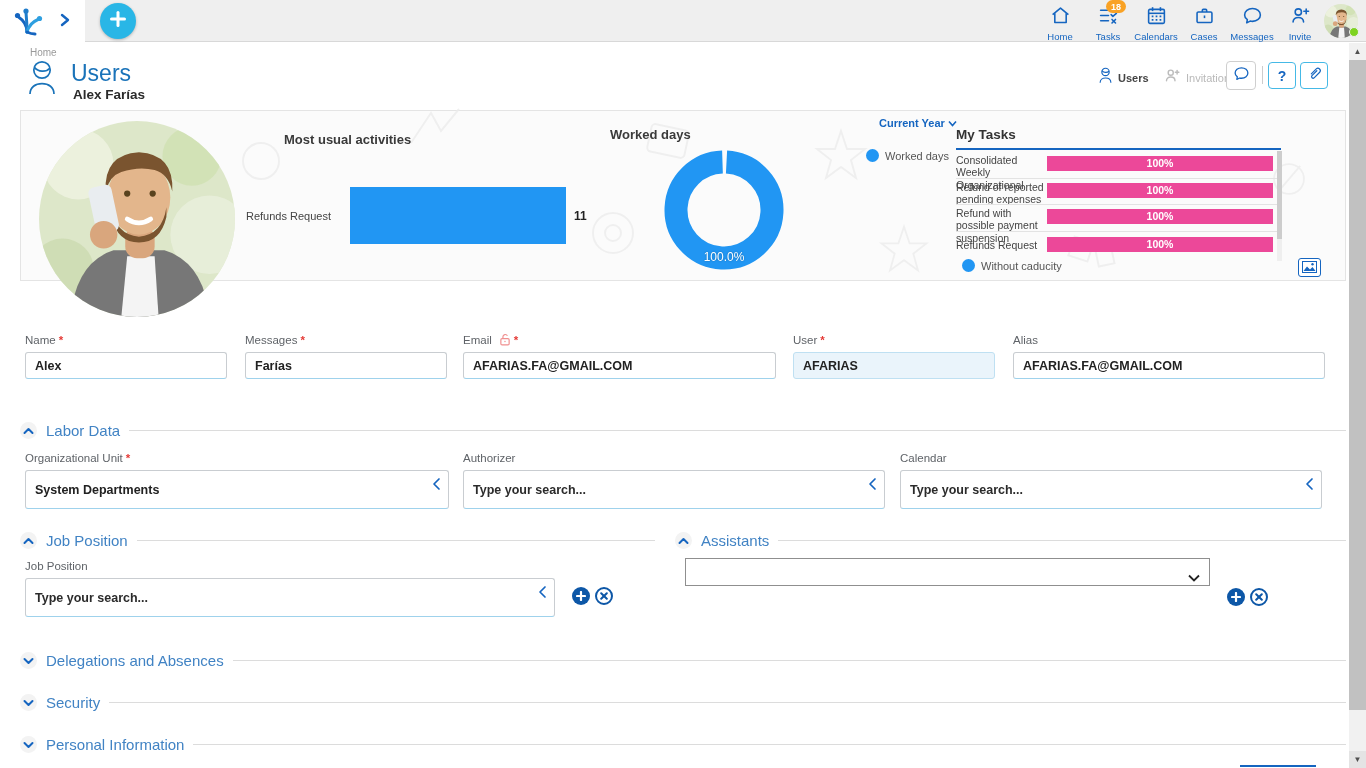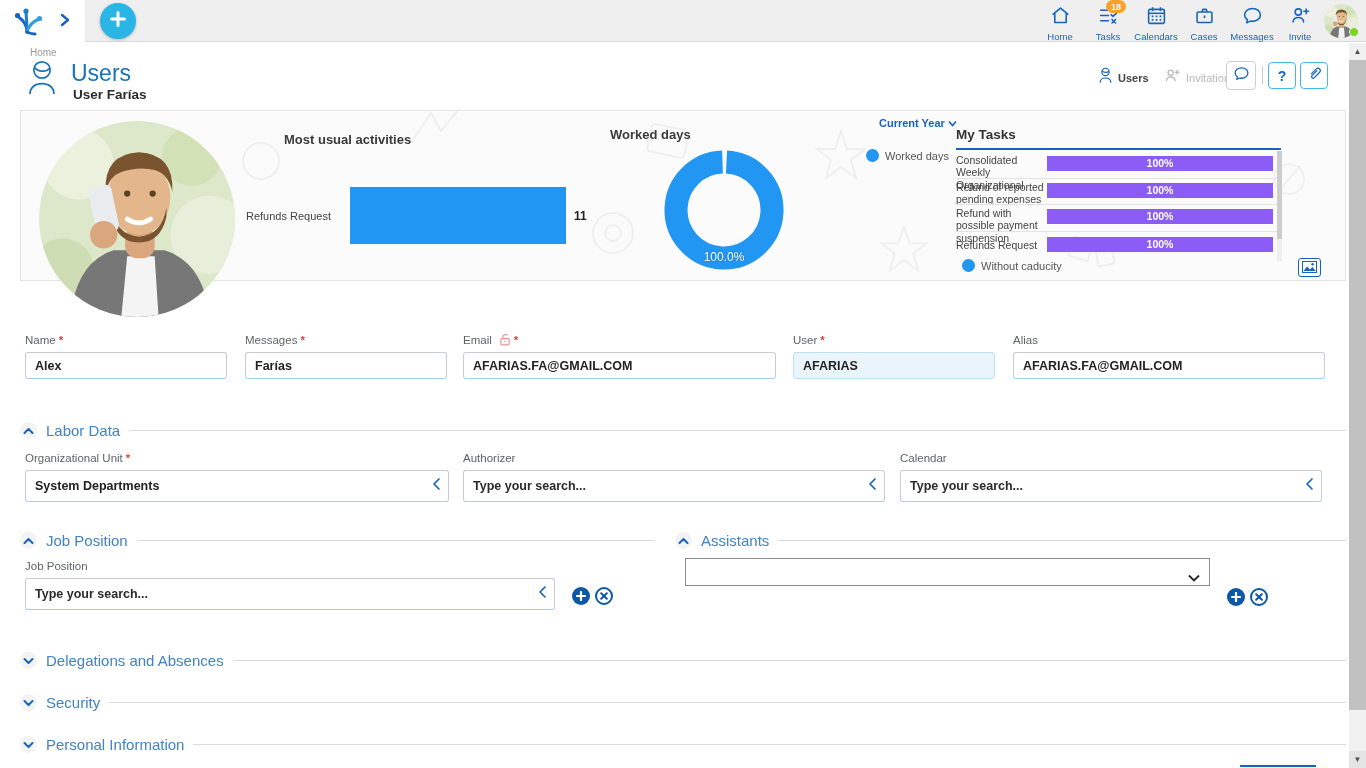--- a/index.html
+++ b/index.html
@@ -55,38 +55,38 @@
   .bar-value { position:absolute; left:553px; top:98px; font-size:12px; font-weight:bold; color:#222; }
   .donut-wrap { position:absolute; left:641px; top:37px; width:124px; height:124px; }
   .donut-label { position:absolute; left:641px; top:139px; width:124px; text-align:center; color:#fff; font-weight:normal; font-size:12px;
     text-shadow:0 0 2px rgba(0,0,0,.3); z-index:2; }
   .period { position:absolute; left:858px; top:6px; display:flex; align-items:center; gap:3px; color:#1565c0; font-size:11px; font-weight:bold; cursor:pointer; }
   .legend { position:absolute; display:flex; align-items:center; gap:6px; font-size:11px; color:#555; }
   .legend-dot { width:13px; height:13px; border-radius:50%; background:#2196f3; flex:0 0 auto; }
   .mt-title { position:absolute; left:935px; top:16px; font-size:13.5px; font-weight:bold; color:#333; }
   .mt-underline { position:absolute; left:935px; top:37px; width:325px; height:2px; background:#1565c0; }
   .mt-label { position:absolute; left:935px; width:88px; font-size:10.5px; color:#444; line-height:1.18; }
-  .mt-bar { position:absolute; left:1026px; width:226px; height:15px; background:#8b5cf6; color:#fff; font-size:10.5px; font-weight:bold;
+  .mt-bar { position:absolute; left:1026px; width:226px; height:15px; background:#ec4899; color:#fff; font-size:10.5px; font-weight:bold;
     text-align:center; line-height:15px; }
   .mt-sep { position:absolute; left:935px; width:322px; height:1px; background:#e3e3e3; }
   .mt-scroll { position:absolute; left:1256px; top:40px; width:5px; height:110px; background:#efefef; }
   .mt-thumb { position:absolute; left:0; top:0; width:5px; height:88px; background:#cdcdcd; }
   .img-btn { position:absolute; left:1277px; top:147px; width:23px; height:19px; border:1px solid #1565c0; border-radius:3px;
     background:#fff; display:flex; align-items:center; justify-content:center; cursor:pointer; }
 
   
   .field { position:absolute; }
   .field-label { font-size:11.5px; color:#5f6368; height:15px; margin-bottom:5px; display:flex; align-items:center; gap:3px; white-space:nowrap; }
   .req { color:#e53935; font-weight:bold; }
   .tinput { width:100%; height:27px; border:1px solid #c9cdd1; border-bottom-color:#9fd2ec; border-radius:3px;
     padding:0 9px; font-family:"Liberation Sans", sans-serif; font-size:12.5px; font-weight:bold; color:#222; background:#fff; outline:none; }
   .tinput::placeholder { color:#2b2b2b; opacity:1; font-weight:bold; }
   .tinput.readonly { background:#eaf4fb; border-color:#bfe0f2; }
   .lookup { position:relative; }
-  .lookup .tinput { padding-right:18px; height:32px; }
+  .lookup .tinput { padding-right:18px; height:39px; }
   .lookup-chev { position:absolute; right:8px; top:7px; cursor:pointer; }
   .sel { position:relative; width:100%; height:28px; border:1px solid #8f8f8f; background:#fff; cursor:pointer; }
   .sel-chev { position:absolute; right:9px; top:9px; }
 
   .sec { position:absolute; display:flex; align-items:center;margin-top:8px; }
   .sec-chev { width:17px; height:17px; border-radius:50%; background:#f3f3f3; display:flex; align-items:center; justify-content:center;
     margin-right:9px; cursor:pointer; flex:0 0 auto; }
   .sec-title { font-size:15px; color:#4183c4; white-space:nowrap; }
   .sec-line { flex:1; height:1px; background:#dcdcdc; margin-left:9px; }
 
@@ -243,21 +243,21 @@
 <div class="breadcrumb">Home</div>
 
 <span class="title-icon">
   <svg width="32" height="38" viewBox="0 0 32 38" fill="none" stroke="#1a73b9" stroke-width="1.7">
     <circle cx="16" cy="11" r="8.2"></circle>
     <path d="M8.6 8.5 C12 13 20 13.5 23.8 9.2"></path>
     <path d="M4 35 c0-6.8 5.4-10.4 12-10.4 s12 3.6 12 10.4"></path>
   </svg>
 </span>
 <div class="page-title">Users</div>
-<div class="page-subtitle">User Farías</div>
+<div class="page-subtitle">Alex Farías</div>
 
 <div class="hdr-tab tab-users">
   <span>
     <svg width="15" height="17" viewBox="0 0 32 38" fill="none" stroke="#1565c0" stroke-width="2.6">
       <circle cx="16" cy="11" r="8.2"></circle>
         <path d="M8.6 8.5 C12 13 20 13.5 23.8 9.2"></path>
       <path d="M4 35 c0-6.8 5.4-10.4 12-10.4 s12 3.6 12 10.4"></path>
     </svg>
   </span>
   <span class="hdr-tab-label">Users</span>

